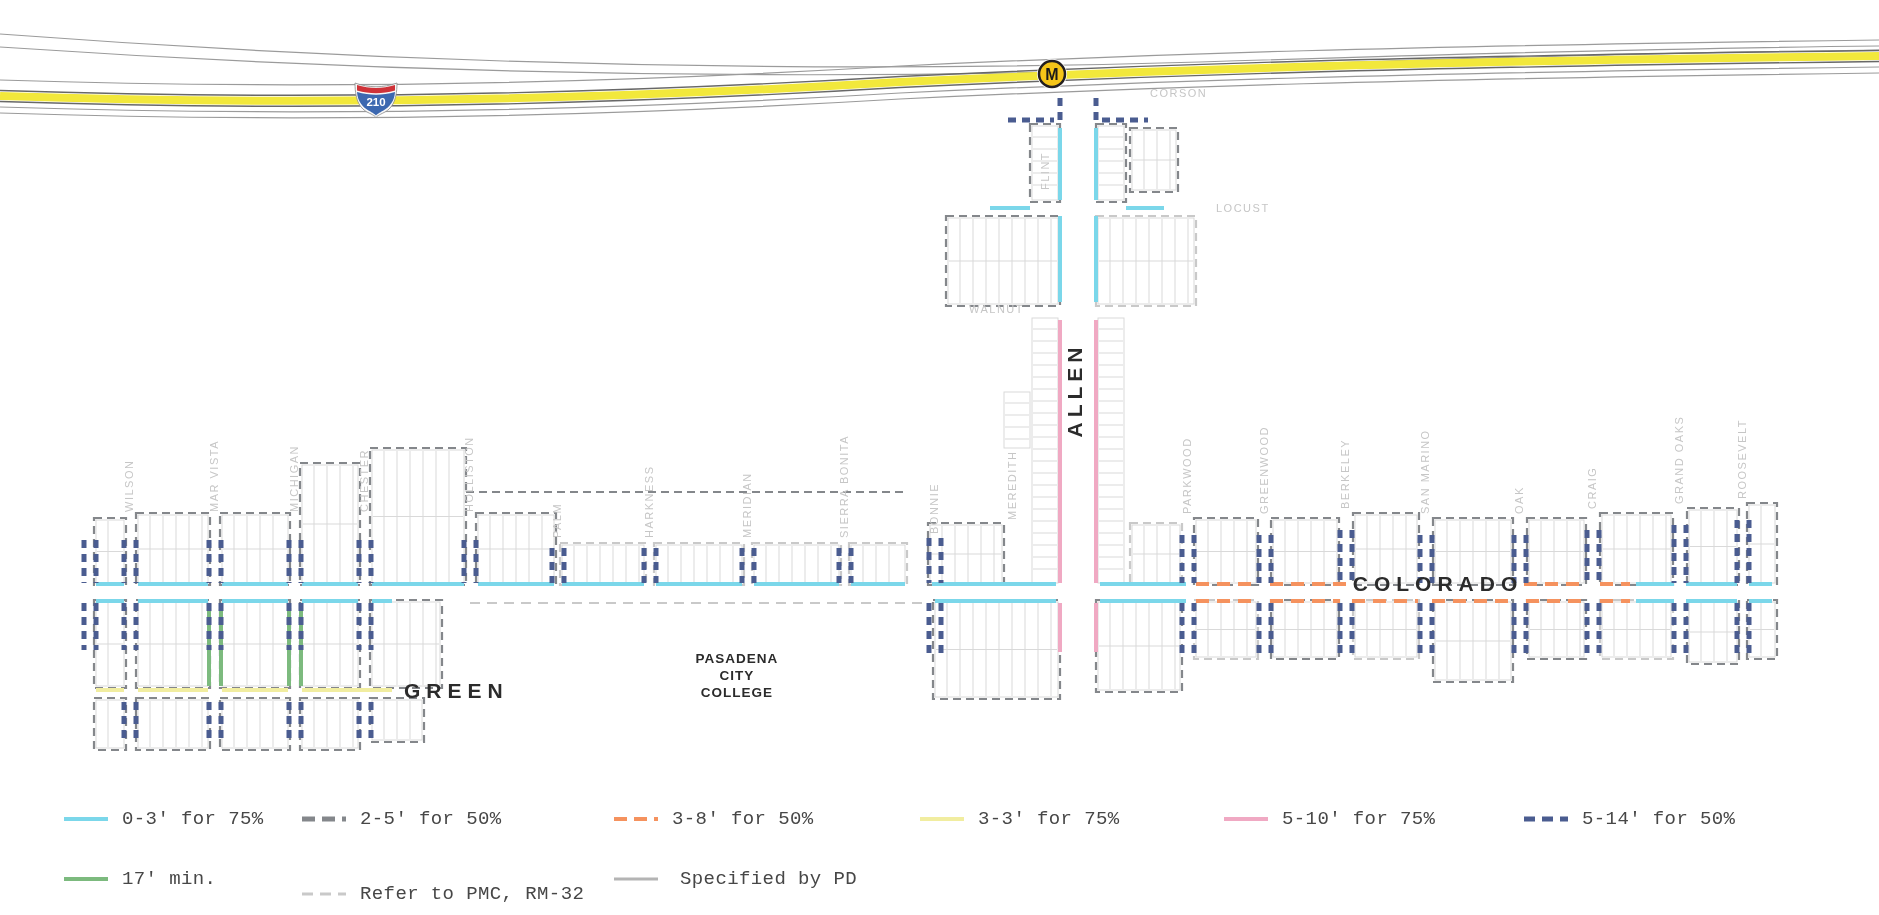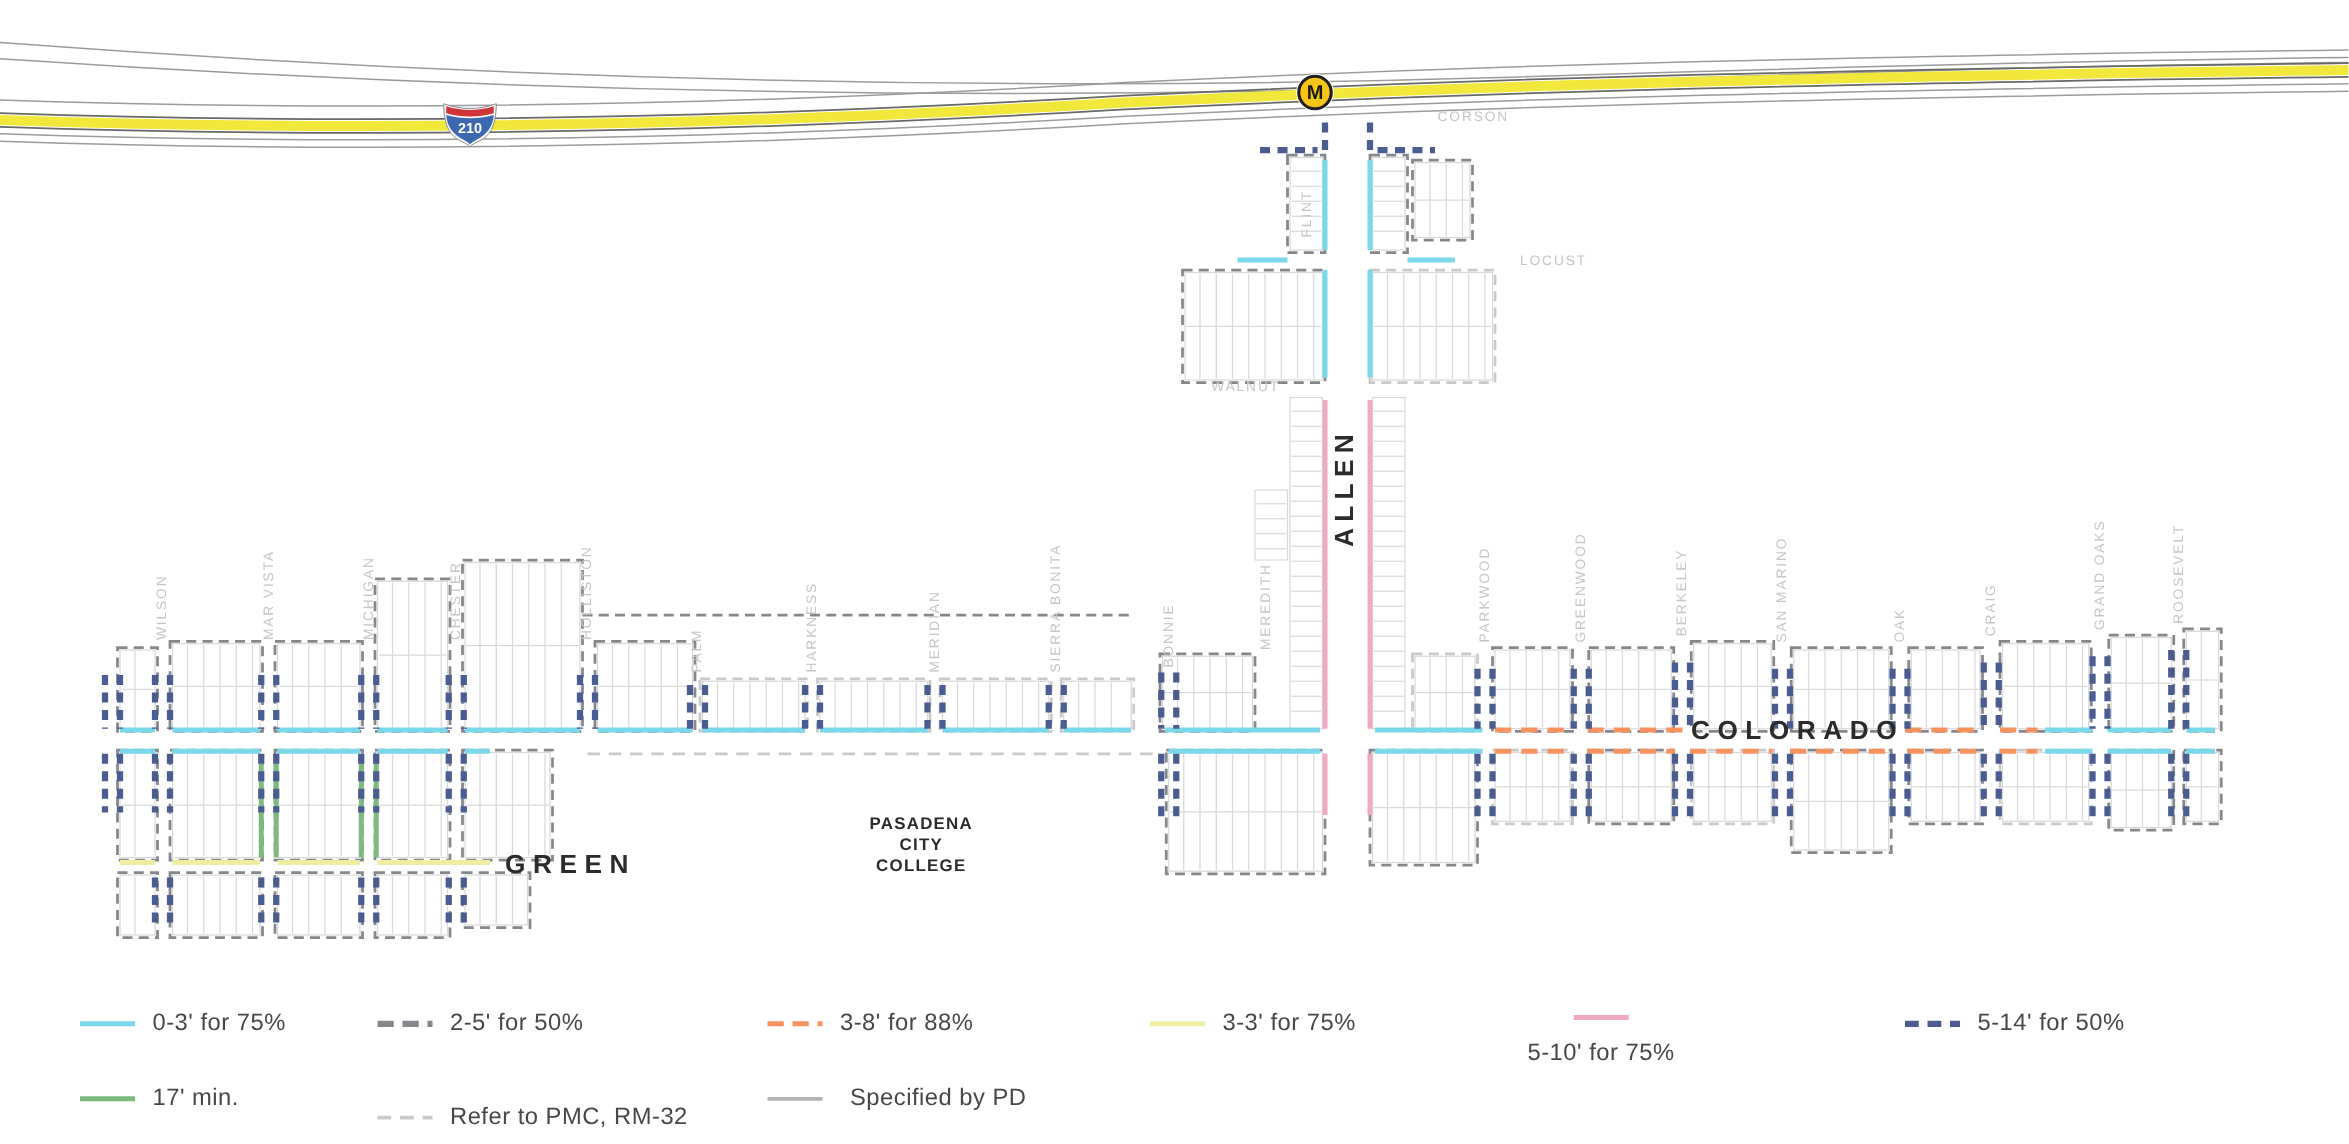--- a/index.html
+++ b/index.html
@@ -1,19 +1,19 @@
 <!DOCTYPE html>
 <html><head>
 <meta charset="utf-8">
 <style>
   html,body{margin:0;padding:0;background:#ffffff;}
   .stage{position:relative;width:1879px;height:915px;background:#ffffff;overflow:hidden;
          font-family:"Liberation Sans",sans-serif;}
   svg text{font-family:"Liberation Sans",sans-serif;}
-  .legend{position:absolute;left:0;top:0;width:1879px;height:915px;pointer-events:none;}
+  .legend{position:absolute;left:0;top:0;width:1879px;height:915px;pointer-events:none;font-family:Liberation Mono, monospace;}
   .lg-item{position:absolute;display:flex;align-items:center;gap:12px;}
   .lg-label{font-size:19px;color:#474747;letter-spacing:0.4px;white-space:nowrap;}
 </style>
 </head>
 <body>
 
 <div class="stage">
   <svg id="map-svg" width="1879" height="915" viewBox="0 0 1879 915">
       <g>
         <path d="M0,34 C400,64 800,74 1200,62 C1450,54 1700,48 1879,46" stroke="#9b9b9b" stroke-width="1.2" fill="none"></path>
@@ -585,29 +585,29 @@
       <div class="lg-item" style="left: 300px; top: 808px;">
         <svg width="48" height="12">
           <line x1="2" y1="6" x2="46" y2="6" stroke="#84878b" stroke-width="5" stroke-dasharray="13,7"></line>
         </svg>
         <span class="lg-label">2-5' for 50%</span>
       </div>
       <div class="lg-item" style="left: 612px; top: 808px;">
         <svg width="48" height="12">
           <line x1="2" y1="6" x2="46" y2="6" stroke="#f5925e" stroke-width="4" stroke-dasharray="13,7"></line>
         </svg>
-        <span class="lg-label">3-8' for 88%</span>
+        <span class="lg-label">3-8' for 50%</span>
       </div>
       <div class="lg-item" style="left: 918px; top: 808px;">
         <svg width="48" height="12">
           <line x1="2" y1="6" x2="46" y2="6" stroke="#f1eda0" stroke-width="4"></line>
         </svg>
         <span class="lg-label">3-3' for 75%</span>
       </div>
-      <div class="lg-item" style="left: 1222px; top: 808px; flex-direction: column;">
+      <div class="lg-item" style="left: 1222px; top: 808px;">
         <svg width="48" height="12">
           <line x1="2" y1="6" x2="46" y2="6" stroke="#f0a9c3" stroke-width="4"></line>
         </svg>
         <span class="lg-label">5-10' for 75%</span>
       </div>
       <div class="lg-item" style="left: 1522px; top: 808px;">
         <svg width="48" height="12">
           <line x1="2" y1="6" x2="46" y2="6" stroke="#4a5c90" stroke-width="5" stroke-dasharray="11,7"></line>
         </svg>
         <span class="lg-label">5-14' for 50%</span>

